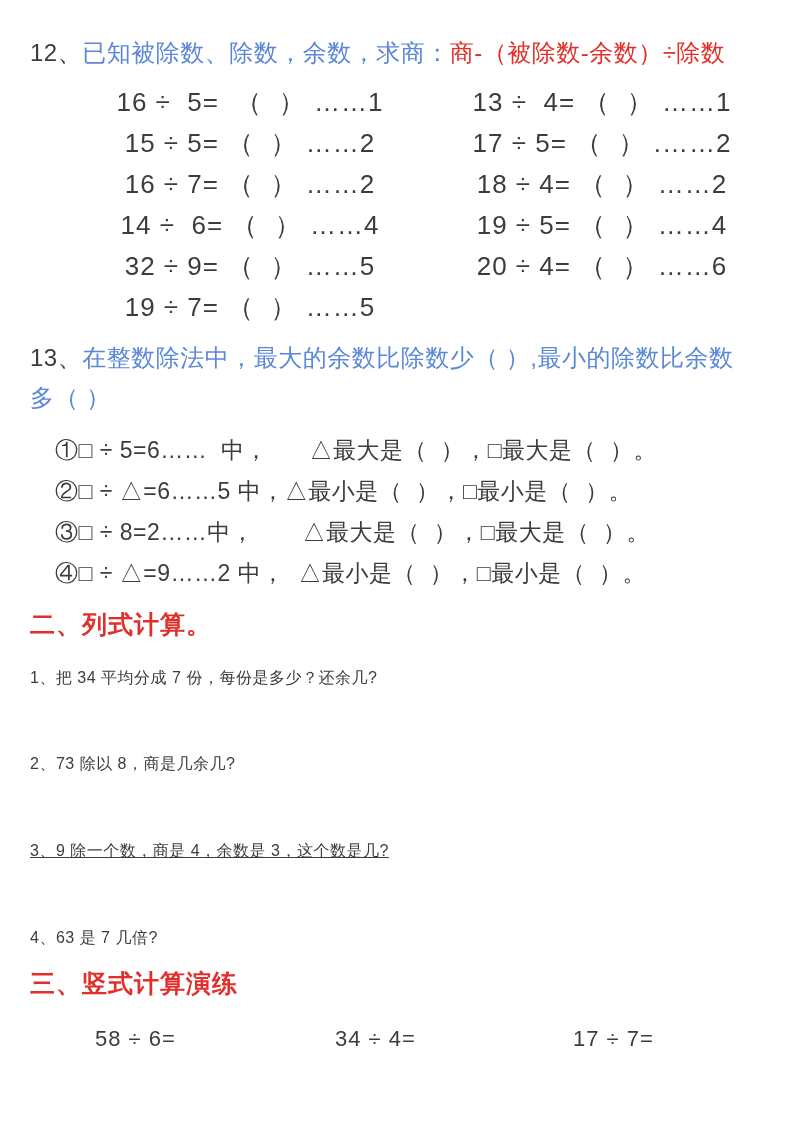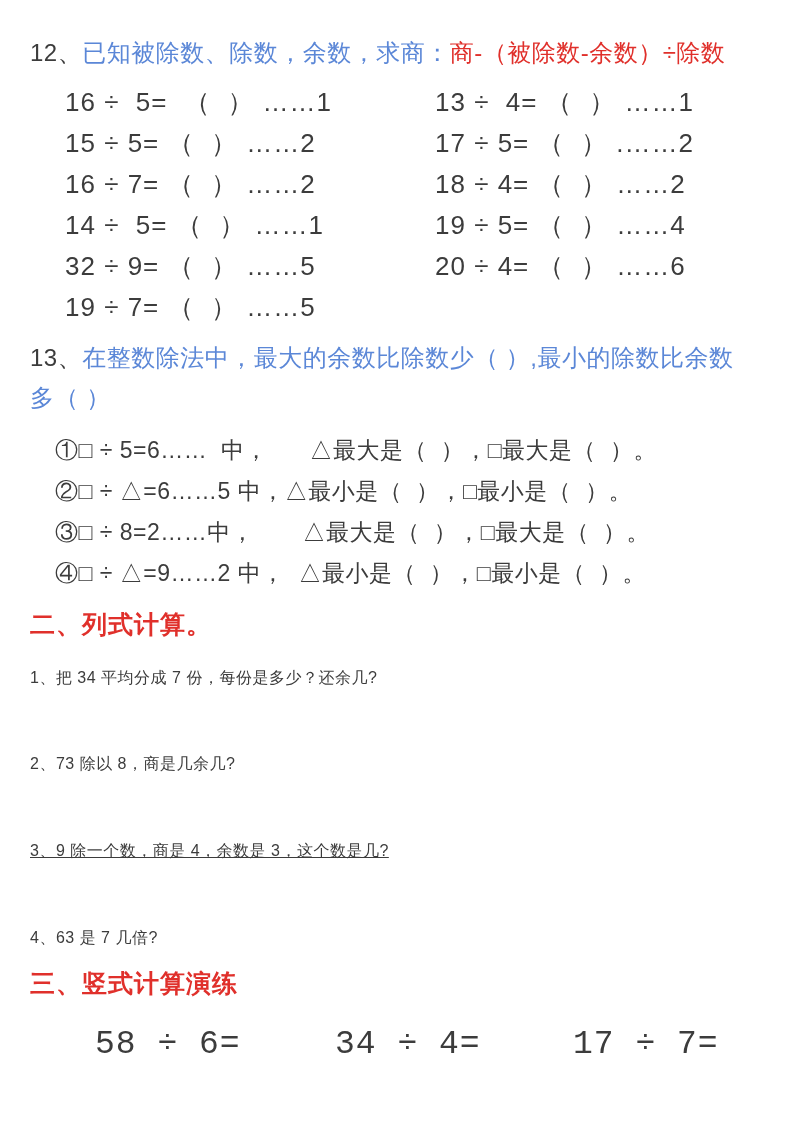--- a/index.html
+++ b/index.html
@@ -29,20 +29,21 @@
   }
   .txt-black { color: #3c3c3c; }
   .txt-blue  { color: #5b87d7; }
   .txt-red   { color: #e0302b; }
 
   .problems-grid {
     margin-top: 14px;
     padding-left: 35px;
     display: grid;
     grid-template-columns: 370px auto;
+    text-align: center;
   }
   .problem-row {
     font-size: 26px;
     line-height: 41px;
     white-space: pre;
     letter-spacing: 1px;
   }
 
   .q13-para {
     margin-top: 10px;
@@ -80,43 +81,42 @@
   .wp-3 { margin-top: 57px; text-decoration: underline; }
   .wp-4 { margin-top: 57px; }
   .section3-title { margin-top: 14px; }
 
   .vertical-row {
     margin-top: 26px;
     display: flex;
     padding-left: 65px;
   }
   .vertical-problem {
-    font-size: 33px;
+    font-size: 22px;
     white-space: pre;
     letter-spacing: 1px;
-    font-family: Liberation Mono, monospace;
   }
   .vp-0 { width: 240px; }
   .vp-1 { width: 238px; }
 </style>
 </head>
 <body>
 
 <div class="page">
 
   <div class="q12-header"><span class="txt-black">12、</span><span class="txt-blue">已知被除数、除数，余数，求商：</span><span class="txt-red">商-（被除数-余数）÷除数</span></div>
 
   <div class="problems-grid">
     <div class="problem-row">16 ÷  5=  （  ） ……1</div>
     <div class="problem-row">13 ÷  4= （  ） ……1</div>
     <div class="problem-row">15 ÷ 5= （  ） ……2</div>
     <div class="problem-row">17 ÷ 5= （  ） .……2</div>
     <div class="problem-row">16 ÷ 7= （  ） ……2</div>
     <div class="problem-row">18 ÷ 4= （  ） ……2</div>
-    <div class="problem-row">14 ÷  5= （  ） ……1</div>
+    <div class="problem-row">14 ÷  6= （  ） ……4</div>
     <div class="problem-row">19 ÷ 5= （  ） ……4</div>
     <div class="problem-row">32 ÷ 9= （  ） ……5</div>
     <div class="problem-row">20 ÷ 4= （  ） ……6</div>
     <div class="problem-row">19 ÷ 7= （  ） ……5</div>
   </div>
 
   <div class="q13-para"><span class="txt-black">13、</span><span class="txt-blue">在整数除法中，最大的余数比除数少（ ）,最小的除数比余数</span><br><span class="txt-blue">多（ ）</span></div>
 
   <div class="q13-items">
     <div class="q13-item">①□ ÷ 5=6……  中，      △最大是（  ），□最大是（  ）。</div>

